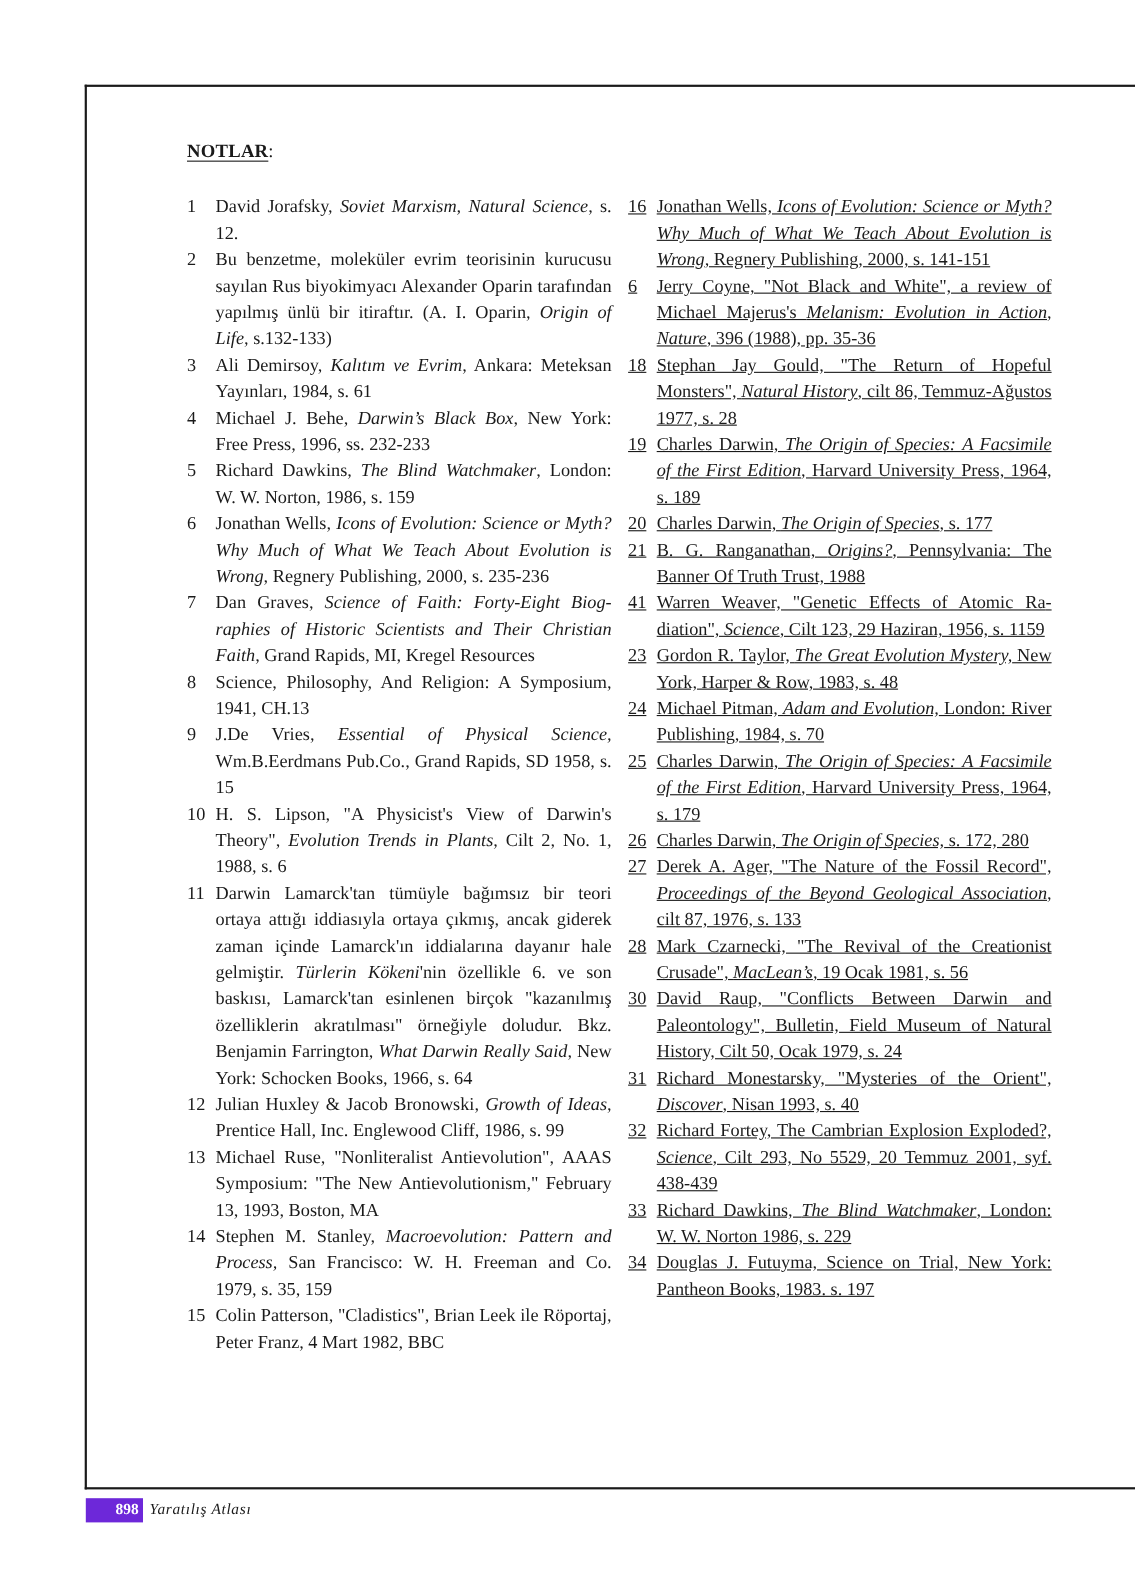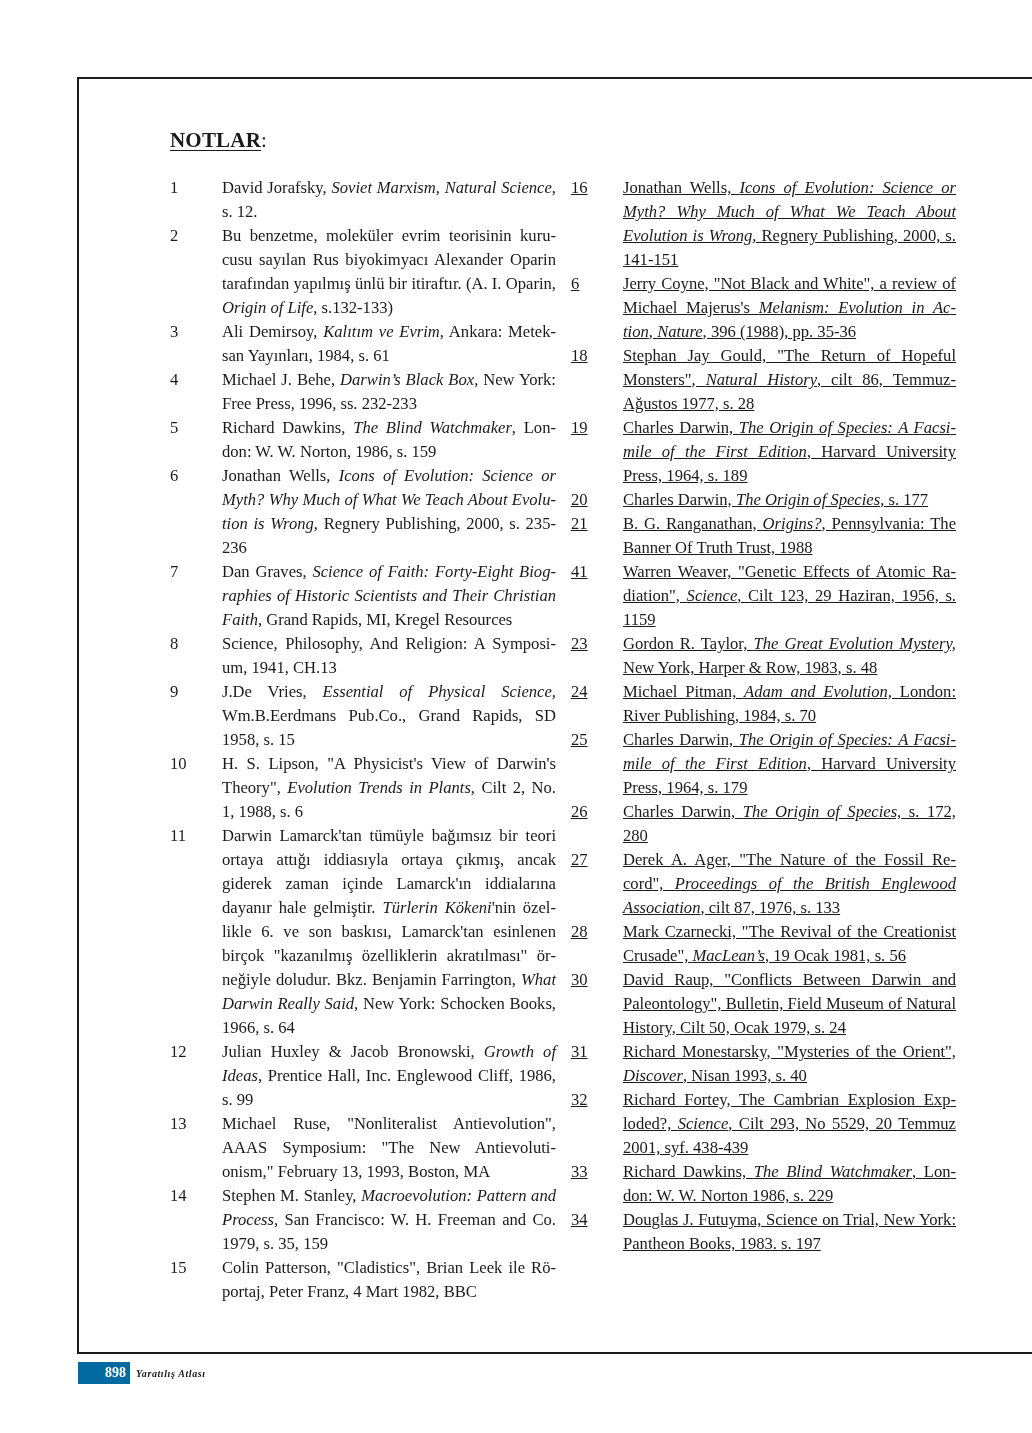--- a/index.html
+++ b/index.html
@@ -8,45 +8,45 @@
     font-family: "DejaVu Serif", "Liberation Serif", serif;
     color: #1a1a1a; overflow: hidden;
   }
   .frame {
     position: absolute; left: 77px; top: 77px; width: 960px; height: 1277px;
     border-left: 2px solid #1a1a1a; border-top: 2px solid #1a1a1a; border-bottom: 2px solid #1a1a1a;
     box-sizing: border-box;
   }
   .heading {
     position: absolute; left: 170px; top: 128px;
-    font-family: "Liberation Serif", serif; font-size: 21px; font-weight: bold; letter-spacing: 0.2px;
+    font-family: "Liberation Serif", serif; font-size: 17px; font-weight: bold; letter-spacing: 0.2px;
   }
   .heading .word { text-decoration: underline; text-underline-offset: 3px; text-decoration-thickness: 1px; }
   .heading .colon { font-weight: normal; }
   .col {
     position: absolute; top: 176px; width: 390px;
     font-family: "Liberation Serif", serif; font-size: 16.6px; line-height: 24px;
   }
   .col.left { left: 170px; width: 386px; }
   .col.right { left: 571px; width: 385px; text-decoration: underline; }
   .note { display: flex; margin: 0; }
   .note .num { width: 26px; flex: 0 0 26px; }
-  .note .txt { flex: 1; text-align: justify; hyphens: manual; margin-left: 26px; }
+  .note .txt { flex: 1; text-align: justify; hyphens: manual; }
   .note .txt i { font-style: italic; }
   .footer {
     position: absolute; left: 78px; top: 1362px; height: 22px; display: flex; align-items: center;
   }
   .footer .pg {
-    background: #0369a1; color: #ffffff; width: 52px; height: 22px; display: flex; align-items: center;
+    background: #6d28d9; color: #ffffff; width: 52px; height: 22px; display: flex; align-items: center;
     justify-content: flex-end; padding-right: 4px; box-sizing: border-box;
     font-family: "Liberation Serif", serif; font-weight: bold; font-size: 14px;
   }
   .footer .title {
-    margin-left: 6px; font-family: "Liberation Serif", serif; font-style: italic; font-weight: bold;
-    font-size: 10px; letter-spacing: 0.6px; color: #1a1a1a;
+    margin-left: 6px; font-family: "Liberation Serif", serif; font-style: italic; font-weight: normal;
+    font-size: 14px; letter-spacing: 0.6px; color: #1a1a1a;
   }
 </style>
 </head>
 <body>
 
 <div class="frame"></div>
 
 <div class="heading">
   <span class="word">NOTLAR</span><span class="colon">:</span>
 </div>
@@ -153,21 +153,21 @@
     <div class="note">
       <span class="num">25</span>
       <span class="txt"><span>Charles Darwin, </span><i>The Origin of Species: A Facsi­mile of the First Edition</i><span>, Harvard University Press, 1964, s. 179</span></span>
     </div>
     <div class="note">
       <span class="num">26</span>
       <span class="txt"><span>Charles Darwin, </span><i>The Origin of Species,</i><span> s. 172, 280</span></span>
     </div>
     <div class="note">
       <span class="num">27</span>
-      <span class="txt"><span>Derek A. Ager, "The Nature of the Fossil Re­cord", </span><i>Proceedings of the British Englewood Associ­ation</i><span>, cilt 87, 1976, s. 133</span></span>
+      <span class="txt"><span>Derek A. Ager, "The Nature of the Fossil Re­cord", </span><i>Proceedings of the Beyond Geological Associ­ation</i><span>, cilt 87, 1976, s. 133</span></span>
     </div>
     <div class="note">
       <span class="num">28</span>
       <span class="txt"><span>Mark Czarnecki, "The Revival of the Creati­onist Crusade", </span><i>MacLean’s</i><span>, 19 Ocak 1981, s. 56</span></span>
     </div>
     <div class="note">
       <span class="num">30</span>
       <span class="txt"><span>David Raup, "Conflicts Between Darwin and Paleontology", Bulletin, Field Museum of Na­tural History, Cilt 50, Ocak 1979, s. 24</span></span>
     </div>
     <div class="note">

